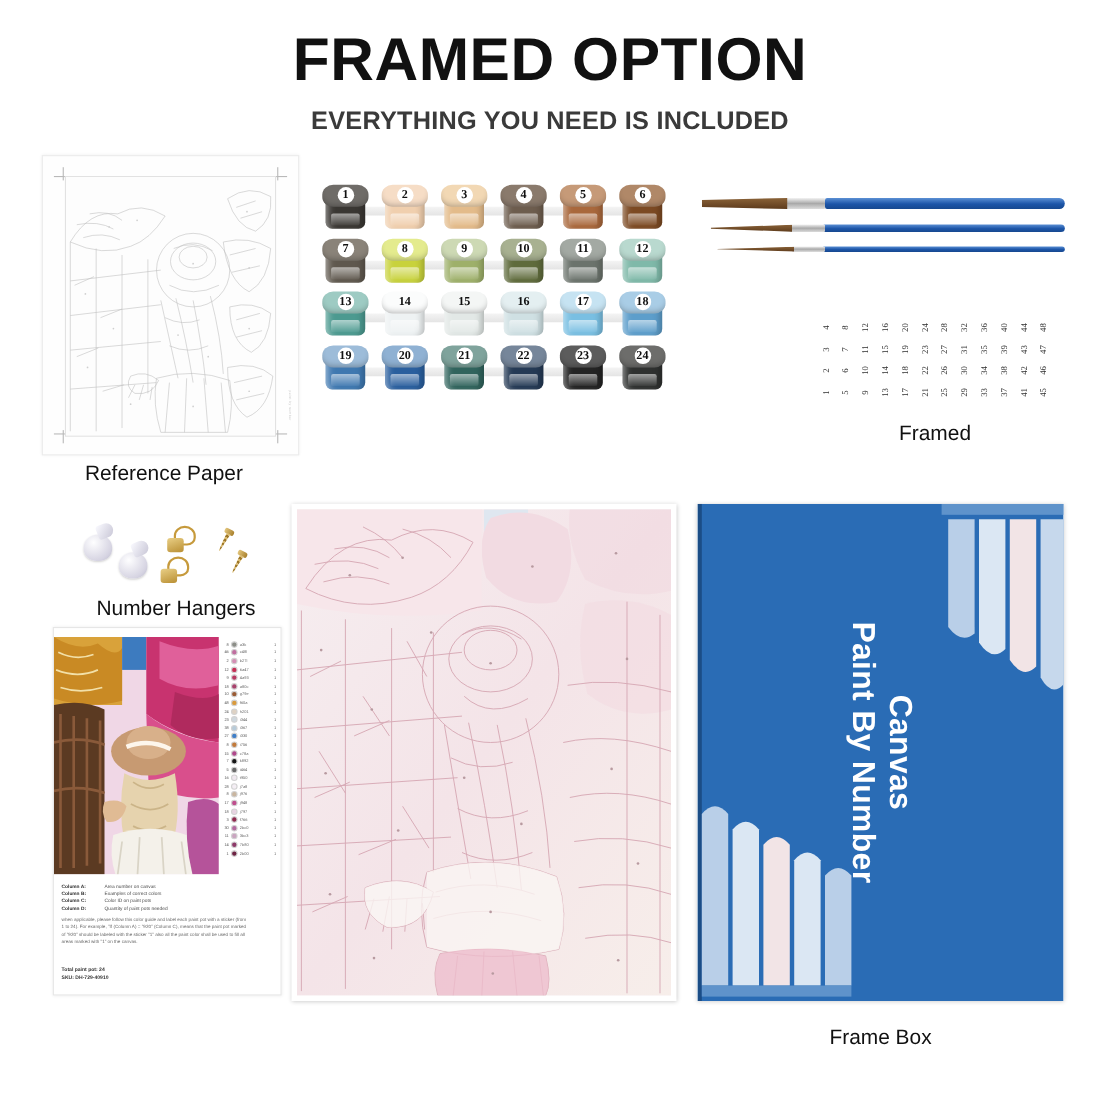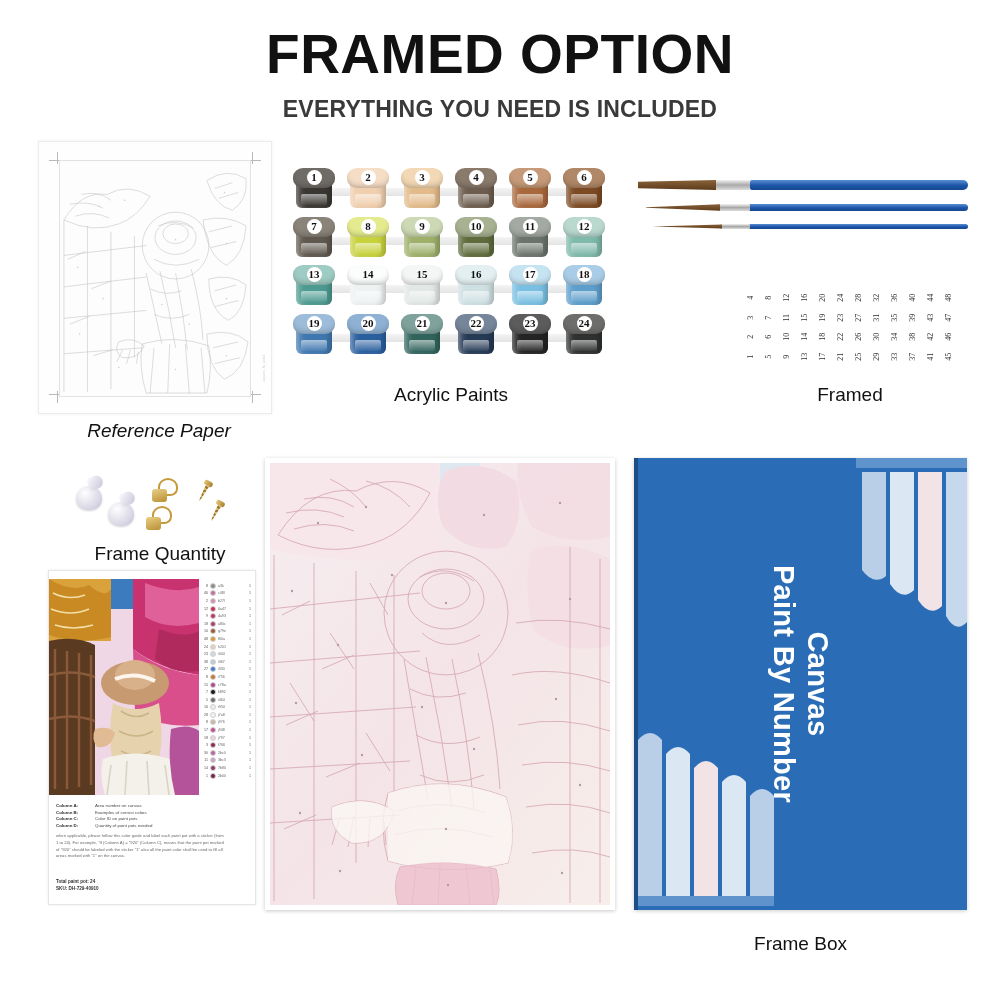--- a/index.html
+++ b/index.html
@@ -269,21 +269,21 @@
             <circle cx="118" cy="212" r=".8"></circle>
           <circle cx="168" cy="32" r=".8"></circle>
             <circle cx="170" cy="84" r=".8"></circle>
           <circle cx="170" cy="140" r=".8"></circle>
             <circle cx="170" cy="198" r=".8"></circle>
         </g>
       </svg>
     </div>
     <div class="ref-side">paint by number</div>
   </div>
-  <div class="cap" style="left:42px; top:420px; width:234px;font-style:italic;">Reference Paper</div>
+  <div class="cap" style="left:32px; top:420px; width:234px;">Reference Paper</div>
 
   <div class="paints">
     <div class="paint-row">
         <div class="paint-rail"></div>
       </div>
     <div class="paint-row">
         <div class="paint-rail"></div>
       </div>
     <div class="paint-row">
         <div class="paint-rail"></div>
@@ -455,21 +455,20 @@
         </div>
         <div class="pot" style="left: 270px; top: 146.1px;">
           <div class="pot-body" style="background:#2f3130"></div>
           <div class="pot-lid" style="background:#6d6d6b"></div>
           <div class="pot-num">
             <span>24</span>
           </div>
         </div>
       </div>
   </div>
-  <div class="cap" style="left:293px; top:384px; width:316px;">Acrylic Paints</div>
 
   <div class="brushes">
     <div class="brush" style="top:0; left:0; width:330px; height:10px;">
       <div class="handle" style="width:218px;"></div>
       <div class="ferrule" style="left:76px; width:36px;"></div>
       <div class="tip" style="width:78px; clip-path: polygon(0 18%, 100% 0, 100% 100%, 0 82%);"></div>
     </div>
     <div class="brush" style="top:24px; left:8px; width:322px; height:7px;">
       <div class="handle" style="width:220px;"></div>
       <div class="ferrule" style="left:72px; width:32px;"></div>
@@ -547,21 +546,21 @@
     </div>
     <div class="screw" style="left:130px; top:10px; transform:rotate(28deg);">
       <div class="head"></div>
       <div class="shaft"></div>
     </div>
     <div class="screw" style="left:142px; top:30px; transform:rotate(28deg);">
       <div class="head"></div>
       <div class="shaft"></div>
     </div>
   </div>
-  <div class="cap" style="left:40px; top:543px; width:240px;">Frame Quantity</div>
+  <div class="cap" style="left:40px; top:543px; width:240px;">Number Hangers</div>
 
   <div class="instr">
     <div class="instr-top">
       <div class="instr-art">
         <svg viewBox="0 0 150 216" preserveAspectRatio="none">
           <rect width="150" height="216" fill="#f0d7e6"></rect>
           <path d="M0 0 H62 V62 H0Z" fill="#d9a23a"></path>
           <path d="M0 0 Q22 14 40 6 Q56 20 62 10 L62 58 Q30 66 0 56Z" fill="#c98a24"></path>
           <path d="M4 14 Q20 22 36 16 M2 30 Q22 38 40 30 M6 46 Q24 52 44 46" stroke="#f2e0a8" fill="none" stroke-width="1.6"></path>
           <rect x="62" y="0" width="22" height="30" fill="#3d7bbf"></rect>

